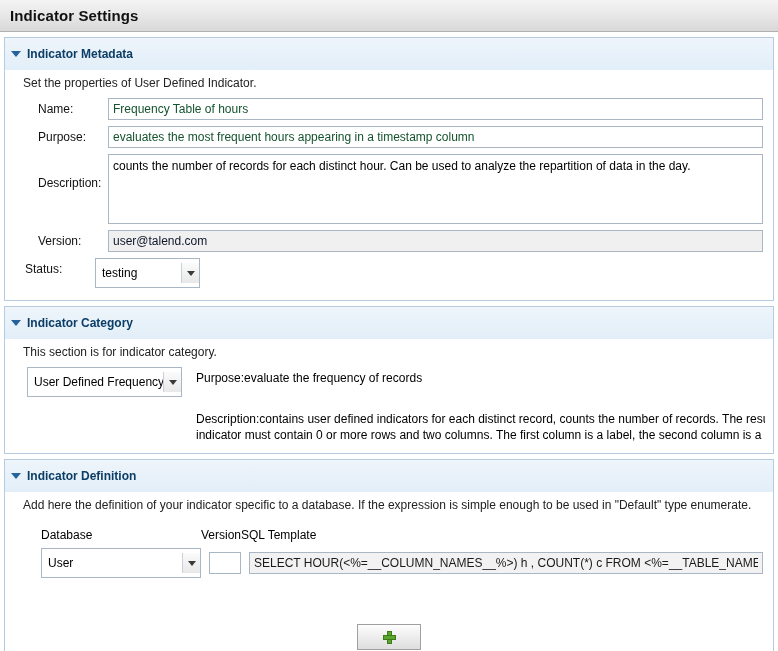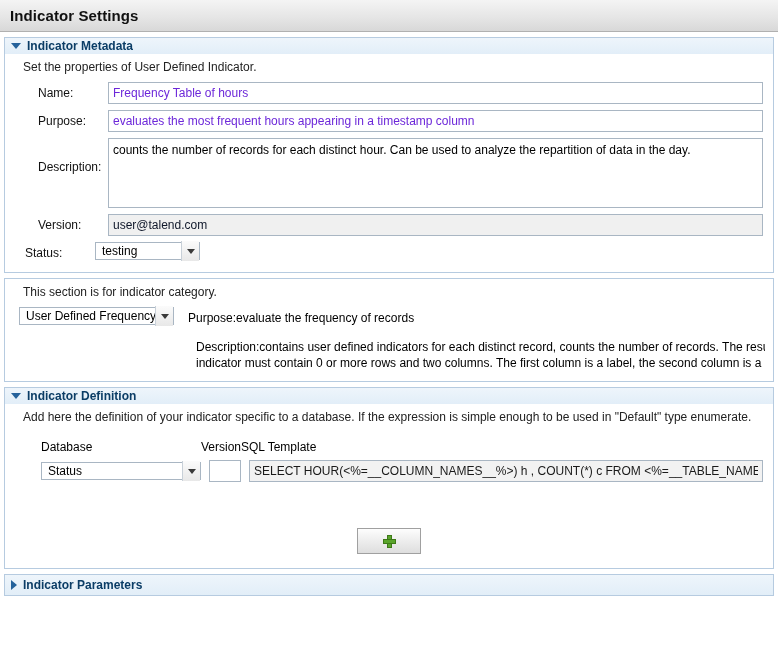--- a/index.html
+++ b/index.html
@@ -33,21 +33,21 @@
     letter-spacing: 0.1px;
   }
 
   
   .section {
     margin: 5px 4px 0 4px;
     border: 1px solid #b6cbe0;
     background: #ffffff;
   }
   .section-header {
-    height: 16px;
+    height: 32px;
     background: linear-gradient(to bottom, #eef5fb 0%, #e2eef8 100%);
     display: flex;
     align-items: center;
     padding-left: 6px;
     box-sizing: border-box;
   }
   .twisty {
     width: 0;
     height: 0;
     margin-right: 6px;
@@ -90,21 +90,21 @@
     padding-top: 4px;
     margin-left: 25px;
     font-size: 12px;
     color: #111;
   }
   .text-input {
     border: 1px solid #a9b6c3;
     background: #ffffff;
     font-family: "Liberation Sans", sans-serif;
     font-size: 12px;
-    color: #6d28d9;
+    color: #14532d;
     padding: 3px 4px;
     box-sizing: border-box;
     height: 22px;
     outline: none;
   }
   .text-input.wide {
     flex: 1;
     margin-right: 2px;
   }
   .text-area {
@@ -129,21 +129,21 @@
   .label-mid {
     padding-top: 22px;
   }
 
   
   .combo {
     display: inline-flex;
     align-items: center;
     border: 1px solid #a9b6c3;
     background: #ffffff;
-    height: 18px;
+    height: 30px;
     box-sizing: border-box;
     position: relative;
     font-size: 12px;
     cursor: default;
   }
   .combo .combo-text {
     padding: 0 6px;
     flex: 1;
     white-space: nowrap;
     overflow: hidden;
@@ -160,21 +160,21 @@
   }
   .caret {
     width: 0;
     height: 0;
     border-left: 4px solid transparent;
     border-right: 4px solid transparent;
     border-top: 5px solid #3a3a3a;
   }
 
   #status-combo { width: 105px; margin-left: 12px; }
-  #category-combo { width: 155px; margin-left: 6px; }
+  #category-combo { width: 155px; margin-left: 14px; }
   #database-combo { width: 160px; margin-left: 28px; }
 
   
   .cat-row {
     display: flex;
     align-items: flex-start;
     margin-top: 4px;
   }
   .cat-right {
     margin-left: 14px;
@@ -310,20 +310,24 @@
         <span class="combo-text">testing</span>
         <span class="combo-btn">
             <span class="caret"></span>
           </span>
       </div>
     </div>
   </div>
 </div>
 
 <div class="section">
+  <div class="section-header">
+    <span class="twisty"></span>
+    <span class="section-title">Indicator Category</span>
+  </div>
   <div class="section-body">
     <div class="section-desc">This section is for indicator category.</div>
 
     <div class="cat-row">
       <div class="combo" id="category-combo">
         <span class="combo-text">User Defined Frequency</span>
         <span class="combo-btn">
             <span class="caret"></span>
           </span>
       </div>
@@ -345,21 +349,21 @@
     <div class="section-desc">Add here the definition of your indicator specific to a database. If the expression is simple enough to be used in "Default" type enumerate.</div>
 
     <div class="def-head">
       <div class="c-db">Database</div>
       <div class="c-ver">Version</div>
       <div class="c-tpl">SQL Template</div>
     </div>
 
     <div class="def-row">
       <div class="combo" id="database-combo">
-        <span class="combo-text">Status</span>
+        <span class="combo-text">User</span>
         <span class="combo-btn">
             <span class="caret"></span>
           </span>
       </div>
       <input class="text-input version-input" type="text" value="" style="">
       <input class="text-input sql-input" type="text" value="SELECT HOUR(&lt;%=__COLUMN_NAMES__%&gt;) h , COUNT(*) c FROM &lt;%=__TABLE_NAME__%&gt; t  &lt;" style="">
     </div>
 
     <div class="add-row">
       <div class="add-button">

